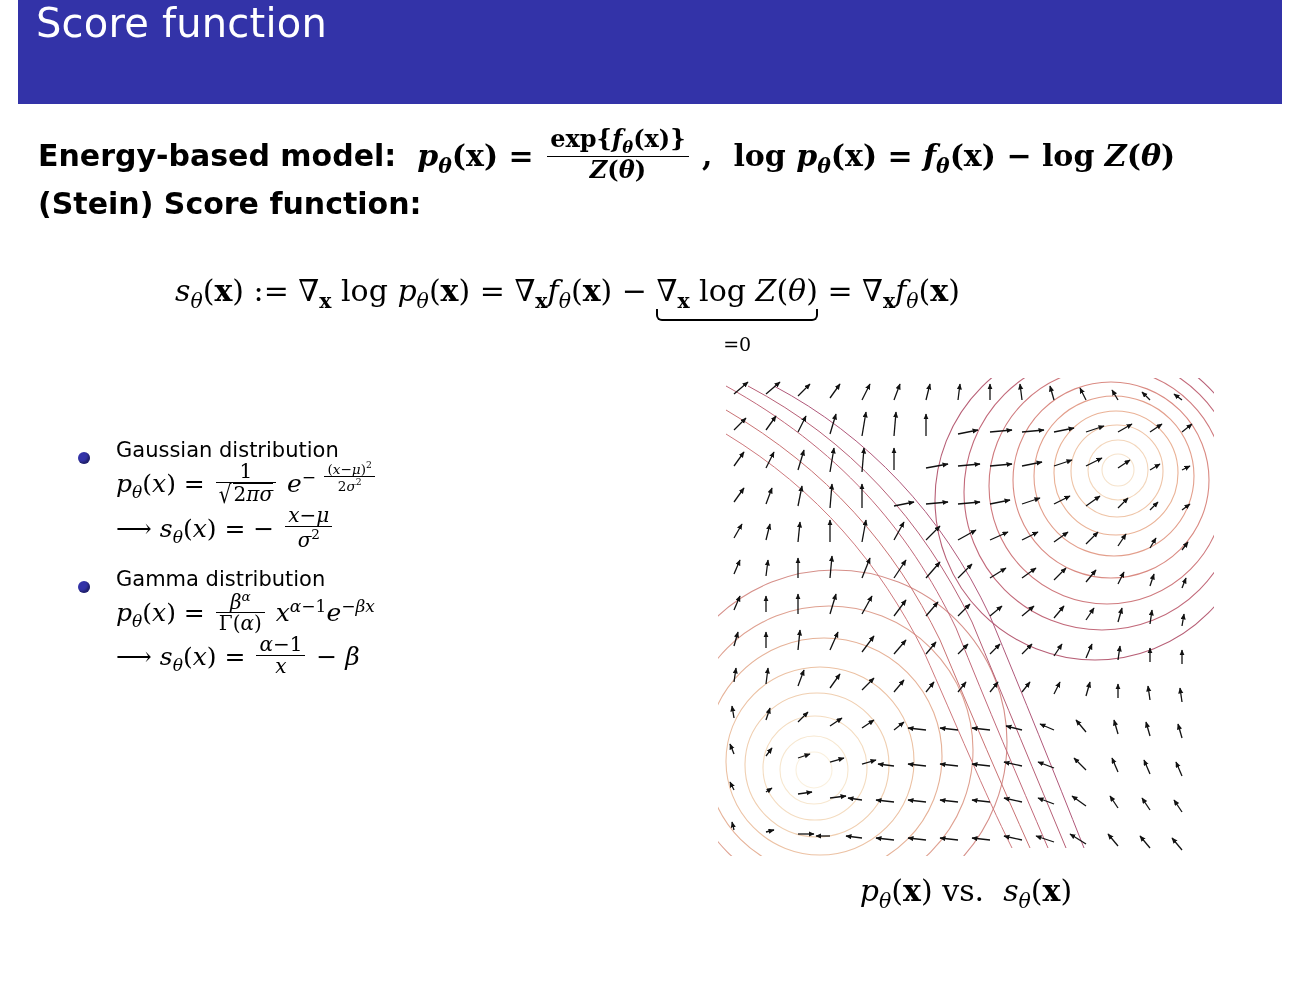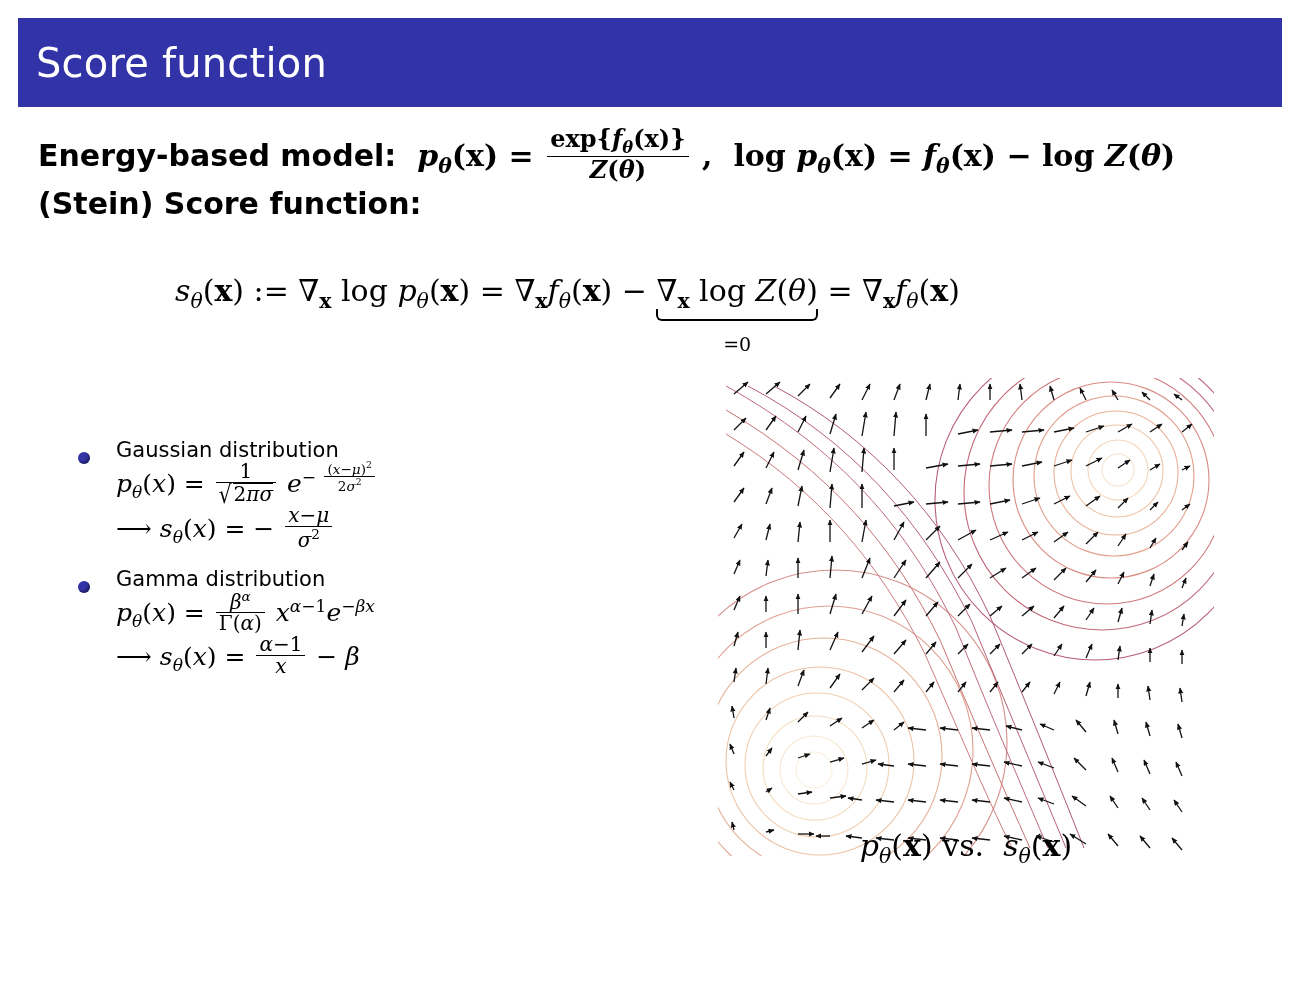--- a/index.html
+++ b/index.html
@@ -17,26 +17,25 @@
     position: relative;
     width: 1300px;
     height: 982px;
     background: #ffffff;
     box-sizing: border-box;
   }
   
   .title-bar {
     position: absolute;
     left: 18px;
-    top: 18px;
+    top: 0;
     width: 1264px;
-    height: 89px;
+    height: 104px;
     background: #3333a8;
     display: flex;
-    align-items: center;
   }
   .title-text {
     color: #ffffff;
     font-size: 40px;
     font-weight: 400;
     padding-left: 18px;
     letter-spacing: 0.2px;
     font-family: "DejaVu Sans", sans-serif;
   }
   
@@ -166,21 +165,21 @@
     left: 718px;
     top: 270px;
     width: 496px;
     height: 478px;
     background: #ffffff;
     overflow: hidden;
   }
   .figure-caption {
     position: absolute;
     left: 718px;
-    top: 720px;
+    top: 765px;
     width: 496px;
     text-align: center;
     font-size: 30px;
     color: #000;
   }
   
   .footer {
     position: absolute;
     left: 18px;
     bottom: 16px;

